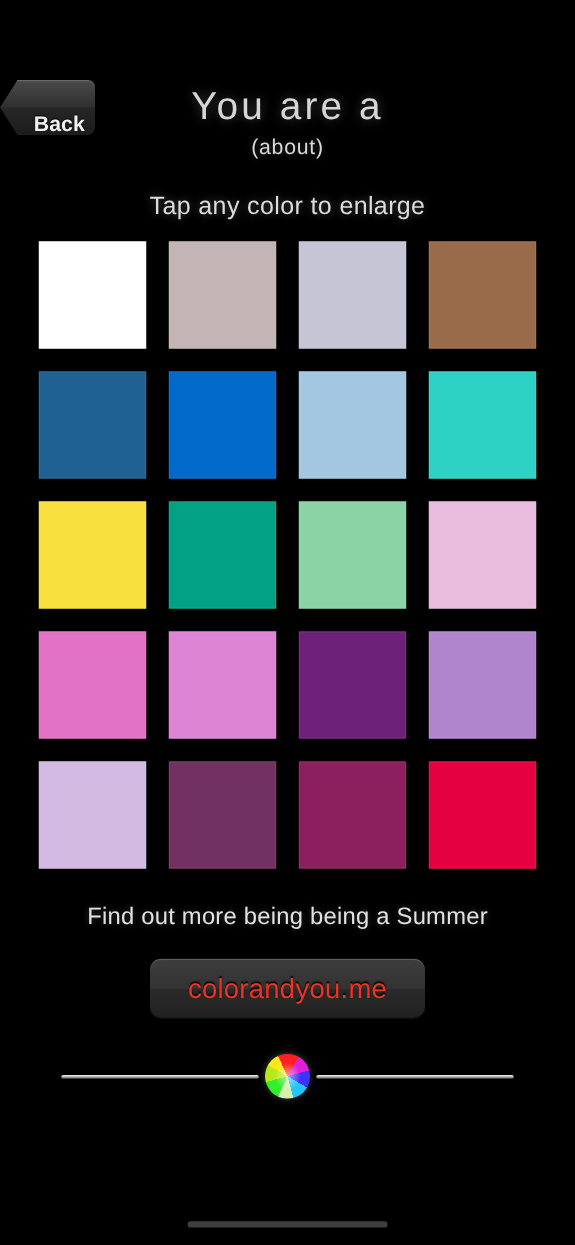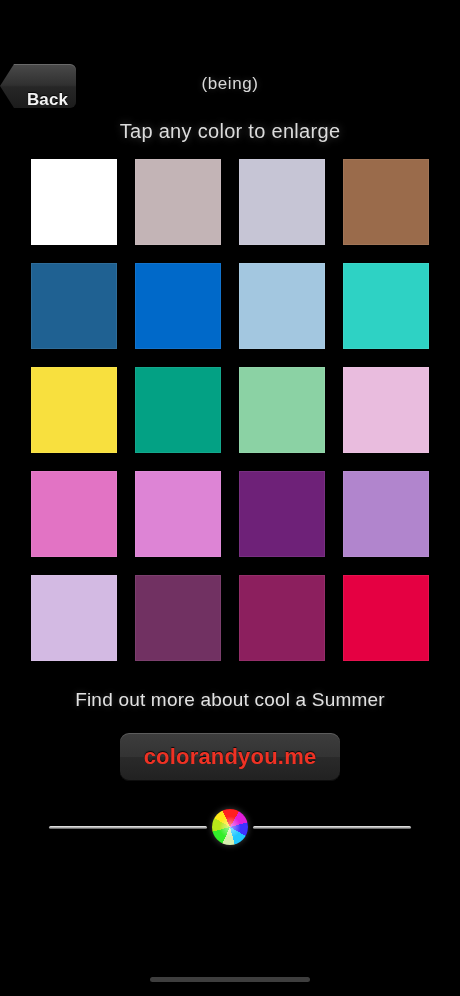--- a/index.html
+++ b/index.html
@@ -139,21 +139,21 @@
     display: flex;
     align-items: center;
     justify-content: center;
     cursor: pointer;
     box-shadow: inset 0 1px 0 rgba(255,255,255,0.16),
                 inset 0 -1px 0 rgba(0,0,0,0.6),
                 0 2px 4px rgba(0,0,0,0.8);
   }
   .site-btn-label {
     font-size: 22px;
-    font-weight: bold;
+    font-weight: normal;
     letter-spacing: 0.2px;
     color: #ee3224;
     text-shadow: 0 -1px 1px rgba(0,0,0,0.85);
   }
 
   
   .divider {
     margin-top: 26px;
     height: 40px;
     display: flex;
@@ -203,21 +203,22 @@
 </head>
 <body>
 
 <div class="back-wrap">
   <div class="back-btn">
     <span class="back-label">Back</span>
   </div>
 </div>
 
 <div class="header">
-  <div class="season-sub">(being)</div>
+  <div class="you-are-a">You are a</div>
+  <div class="season-sub">(about)</div>
 </div>
 
 <div class="tap-hint">Tap any color to enlarge</div>
 
 <div class="palette" id="palette-grid">
     <div class="swatch" style="background: rgb(255, 255, 255);"></div>
     <div class="swatch" style="background: rgb(195, 180, 182);"></div>
     <div class="swatch" style="background: rgb(198, 197, 213);"></div>
     <div class="swatch" style="background: rgb(154, 107, 75);"></div>
     <div class="swatch" style="background: rgb(31, 97, 146);"></div>
@@ -231,21 +232,21 @@
     <div class="swatch" style="background: rgb(226, 115, 196);"></div>
     <div class="swatch" style="background: rgb(221, 132, 213);"></div>
     <div class="swatch" style="background: rgb(110, 33, 120);"></div>
     <div class="swatch" style="background: rgb(177, 133, 205);"></div>
     <div class="swatch" style="background: rgb(211, 186, 227);"></div>
     <div class="swatch" style="background: rgb(113, 49, 98);"></div>
     <div class="swatch" style="background: rgb(140, 31, 94);"></div>
     <div class="swatch" style="background: rgb(229, 0, 66);"></div>
   </div>
 
-<div class="find-more">Find out more about cool a Summer</div>
+<div class="find-more">Find out more being being a Summer</div>
 
 <div class="site-btn-row">
   <div class="site-btn">
     <span class="site-btn-label" style="color: rgb(238, 50, 36);">colorandyou.me</span>
   </div>
 </div>
 
 <div class="divider">
   <span class="divider-line"></span>
   <span class="color-wheel"></span>

